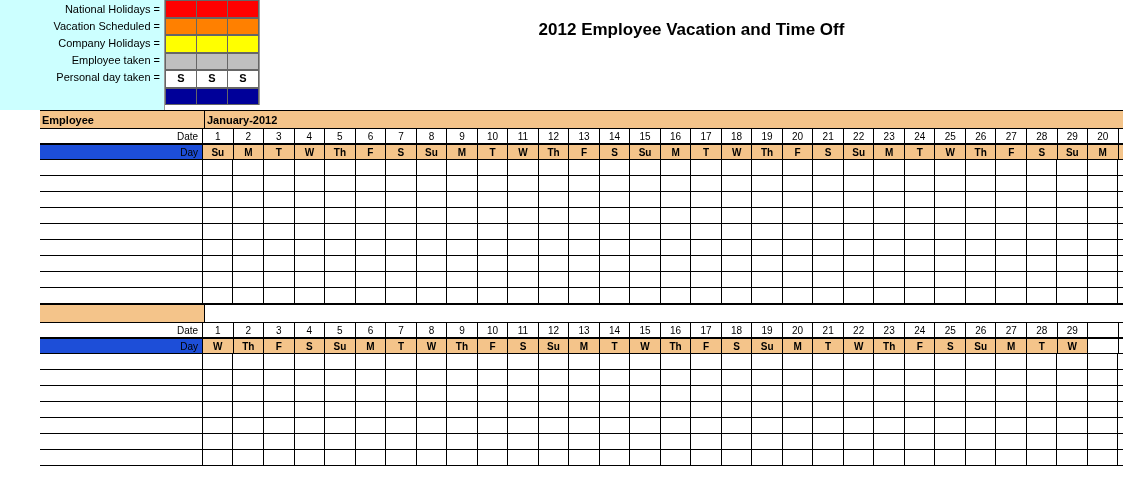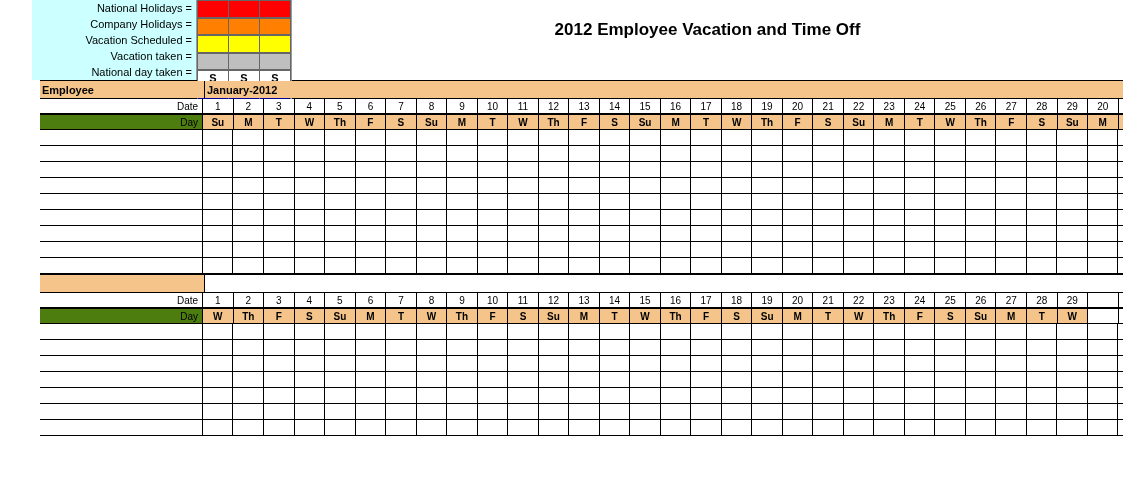--- a/index.html
+++ b/index.html
@@ -6,21 +6,21 @@
   html, body {
     margin: 0; padding: 0;
     font-family: Arial, Helvetica, sans-serif;
     font-size: 11px;
     background: #ffffff; color:#000;
     width: 1123px;
   }
   .page { width:1123px; }
 
   
-  .top { display:flex; height:80px;margin-left:32px; }
+  .top { display:flex; height:110px; }
   .legend-block {
     width: 165px;
     background:#ccffff;
     border-right:1px solid #999;
     display:flex; flex-direction:column;
   }
   .legend-row { display:flex; align-items:center; height:17px; }
   .legend-label {
     flex:1; text-align:right; padding-right:4px;
     font-size:11px;
@@ -49,21 +49,21 @@
     width:165px;
     border-right:1px solid #000;
     padding-left:8px;
     display:flex; align-items:center;
     font-weight:bold;
     background:#f4c48a;
   }
   .lbl-col.sub { font-weight:normal; font-size:10px; justify-content:flex-end; padding-right:4px;
                  background:#fff; border-bottom:1px solid #000; }
   .lbl-col.sub-day { justify-content:flex-end; padding-right:4px; font-weight:normal; font-size:10px;
-                     background:#4d7c0f; border-bottom:1px solid #000; }
+                     background:#1d4ed8; border-bottom:1px solid #000; }
   .month-hdr-right {
     flex:1; background:#f4c48a; font-weight:bold;
     display:flex; align-items:center; padding-left:2px;
     border-bottom:0;
   }
   .d-row { display:flex; height:16px; }
   .emp-col {
     width:165px; border-right:1px solid #000; border-bottom:1px solid #000;
     background:#fff;
   }
@@ -80,30 +80,30 @@
 <body>
 
 <div class="page">
 
   <div class="top">
     <div class="legend-block">
       <div class="legend-row">
           <div class="legend-label">National Holidays =</div>
         </div>
       <div class="legend-row">
+          <div class="legend-label">Vacation Scheduled =</div>
+        </div>
+      <div class="legend-row">
           <div class="legend-label">Company Holidays =</div>
         </div>
       <div class="legend-row">
-          <div class="legend-label">Vacation Scheduled =</div>
+          <div class="legend-label">Employee taken =</div>
         </div>
       <div class="legend-row">
-          <div class="legend-label">Vacation taken =</div>
-        </div>
-      <div class="legend-row">
-          <div class="legend-label">National day taken =</div>
+          <div class="legend-label">Personal day taken =</div>
         </div>
     </div>
     <div class="swatches">
       <div class="sw">
           <div class="sw-cell" style="background:#ff0000;"></div>
           <div class="sw-cell" style="background:#ff0000;"></div>
           <div class="sw-cell" style="background:#ff0000;"></div>
         </div>
       <div class="sw">
           <div class="sw-cell" style="background:#ff8000;"></div>

